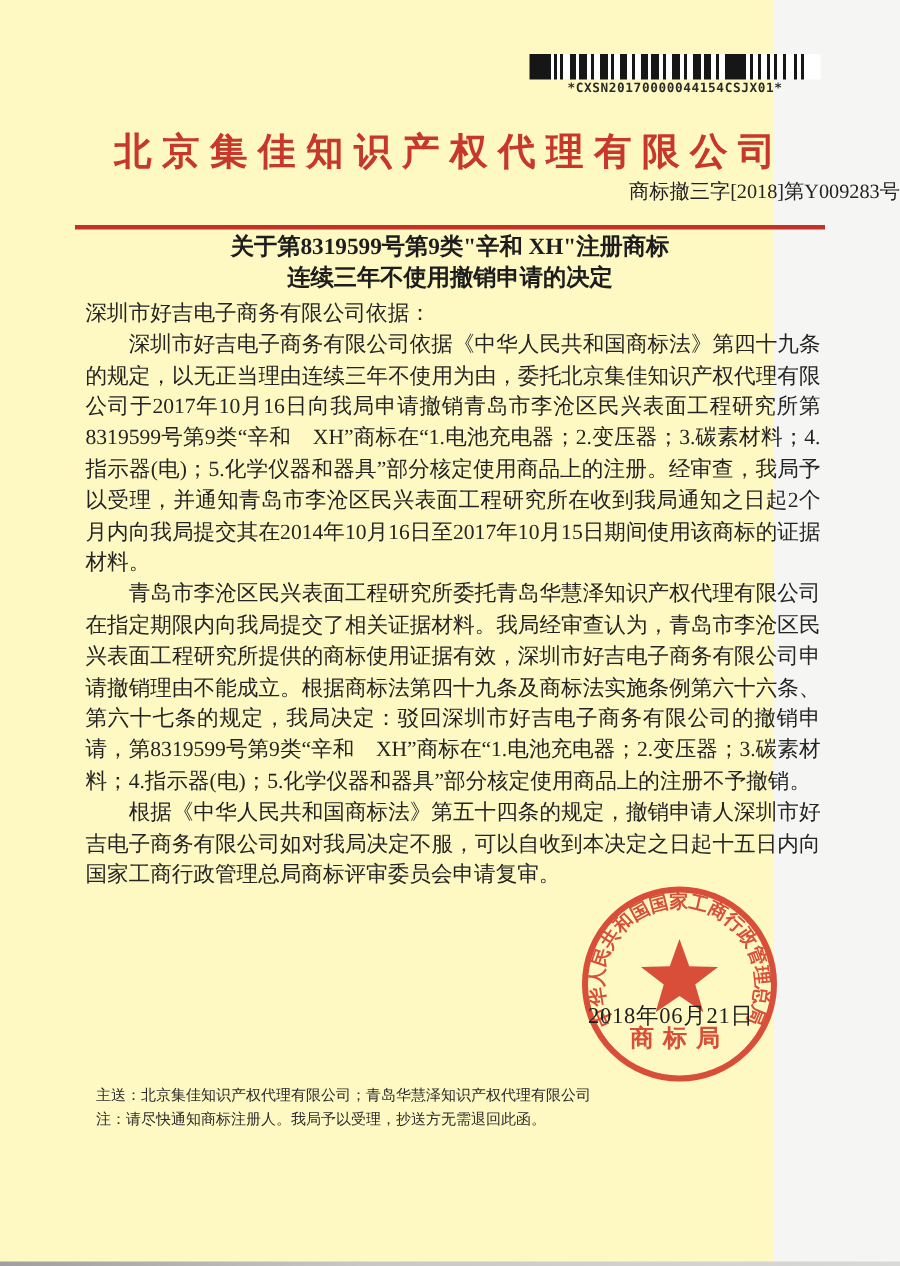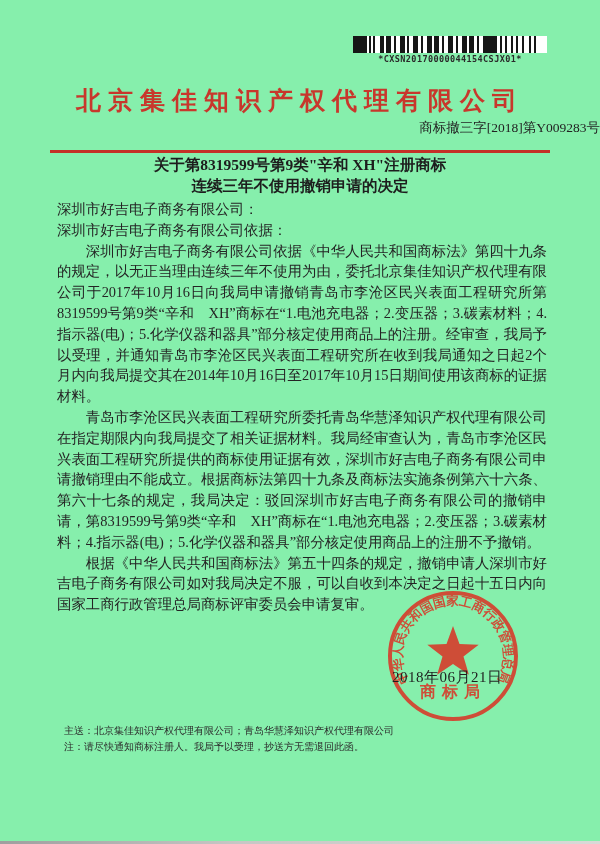--- a/index.html
+++ b/index.html
@@ -3,22 +3,22 @@
 <meta charset="utf-8">
 <style>
   html,body{margin:0;padding:0;}
   body{
     width:600px;height:844px;
     background:#f5f5f3;
     font-family:"Liberation Serif","DejaVu Serif",serif;
     position:relative;overflow:hidden;
   }
   .page{
-    position:absolute;left:0;top:0;width:600px;height:844px;
-    background:#86efac;
+    position:absolute;left:0;top:0;width:516px;height:844px;
+    background:#fef9c3;
   }
   
   .barcode-wrap{position:absolute;left:353px;top:36px;width:194px;}
   .barcode-bars{
     width:194px;height:17px;
     background:linear-gradient(90deg,
       #161616 0 14px,#fff 14px 16px,#161616 16px 18px,#fff 18px 20px,#161616 20px 22px,#fff 22px 27px,
       #161616 27px 31px,#fff 31px 33px,#161616 33px 38px,#fff 38px 41px,#161616 41px 43px,#fff 43px 47px,
       #161616 47px 52px,#fff 52px 54px,#161616 54px 56px,#fff 56px 60px,#161616 60px 65px,#fff 65px 68px,
       #161616 68px 70px,#fff 70px 74px,#161616 74px 79px,#fff 79px 81px,#161616 81px 86px,#fff 86px 89px,
@@ -92,21 +92,20 @@
   <div class="doc-number">商标撤三字[2018]第Y009283号</div>
 
   <hr class="red-rule">
 
   <div class="subject">
     <span>关于第8319599号第9类"辛和 XH"注册商标</span><br>
     <span>连续三年不使用撤销申请的决定</span>
   </div>
 
   <div class="doc-body">
-    <p class="addressee">深圳市好吉电子商务有限公司：</p>
     <p class="addressee">深圳市好吉电子商务有限公司依据：</p>
     <p class="para">深圳市好吉电子商务有限公司依据《中华人民共和国商标法》第四十九条的规定，以无正当理由连续三年不使用为由，委托北京集佳知识产权代理有限公司于2017年10月16日向我局申请撤销青岛市李沧区民兴表面工程研究所第8319599号第9类“辛和　XH”商标在“1.电池充电器；2.变压器；3.碳素材料；4.指示器(电)；5.化学仪器和器具”部分核定使用商品上的注册。经审查，我局予以受理，并通知青岛市李沧区民兴表面工程研究所在收到我局通知之日起2个月内向我局提交其在2014年10月16日至2017年10月15日期间使用该商标的证据材料。</p>
     <p class="para">青岛市李沧区民兴表面工程研究所委托青岛华慧泽知识产权代理有限公司在指定期限内向我局提交了相关证据材料。我局经审查认为，青岛市李沧区民兴表面工程研究所提供的商标使用证据有效，深圳市好吉电子商务有限公司申请撤销理由不能成立。根据商标法第四十九条及商标法实施条例第六十六条、第六十七条的规定，我局决定：驳回深圳市好吉电子商务有限公司的撤销申请，第8319599号第9类“辛和　XH”商标在“1.电池充电器；2.变压器；3.碳素材料；4.指示器(电)；5.化学仪器和器具”部分核定使用商品上的注册不予撤销。</p>
     <p class="para">根据《中华人民共和国商标法》第五十四条的规定，撤销申请人深圳市好吉电子商务有限公司如对我局决定不服，可以自收到本决定之日起十五日内向国家工商行政管理总局商标评审委员会申请复审。</p>
   </div>
 
   <svg class="seal" viewBox="0 0 142 142" xmlns="http://www.w3.org/2000/svg">
     <circle cx="70" cy="67" r="63" fill="none" stroke="#d5402e" stroke-width="4"></circle>
     <path id="sealArc" d="M 25.8 92.5 A 51 51 0 1 1 114.2 92.5" fill="none"></path>
     <text font-size="12.5" fill="#d5402e" font-weight="bold" font-family="Liberation Serif, serif">

